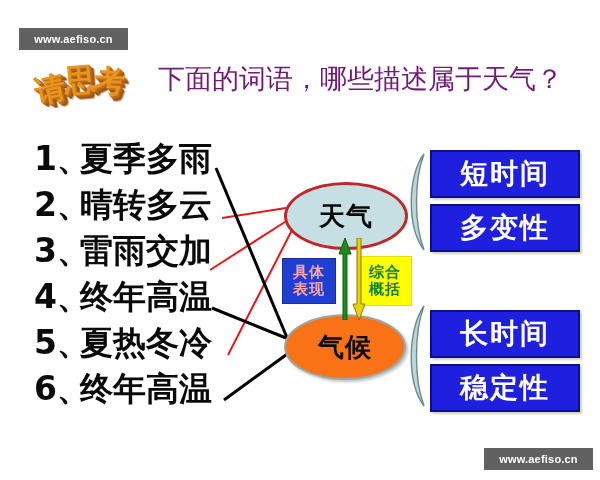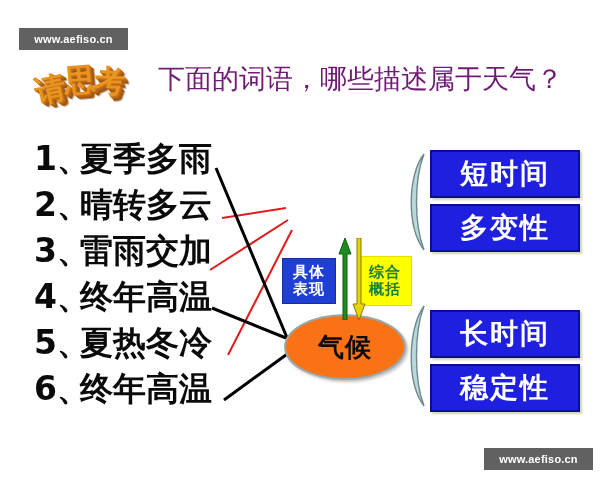--- a/index.html
+++ b/index.html
@@ -99,21 +99,21 @@
   .midbox{
     position:absolute;
     display:flex;flex-direction:column;align-items:center;justify-content:center;
     font-size:15px;font-weight:bold;
     font-family:"DejaVu Sans","Liberation Sans",sans-serif;
     line-height:17px;
     letter-spacing:1px;
   }
   #box-juti{
     left:282px;top:250px;width:52px;height:44px;
-    background:#1F3FD4;color:#ffffff;
+    background:#1F3FD4;color:#fca5a5;
     border:1px solid #14309f;
   }
   #box-zonghe{
     left:358px;top:248px;width:52px;height:48px;
     background:#FFFF00;color:#15803d;
     border:1px solid #e0e000;
   }
 
   
   .arrow{position:absolute;}
@@ -182,20 +182,21 @@
       <span class="li-num">4、</span><span>终年高温</span>
     </div>
     <div class="list-item">
       <span class="li-num">5、</span><span>夏热冬冷</span>
     </div>
     <div class="list-item">
       <span class="li-num">6、</span><span>终年高温</span>
     </div>
   </div>
 
+  <div class="node" id="node-weather">天气</div>
   <div class="node" id="node-climate">气候</div>
 
   <div class="midbox" id="box-juti">
     <span>具体</span>
     <span>表现</span>
   </div>
   <div class="midbox" id="box-zonghe">
     <span>综合</span>
     <span>概括</span>
   </div>

